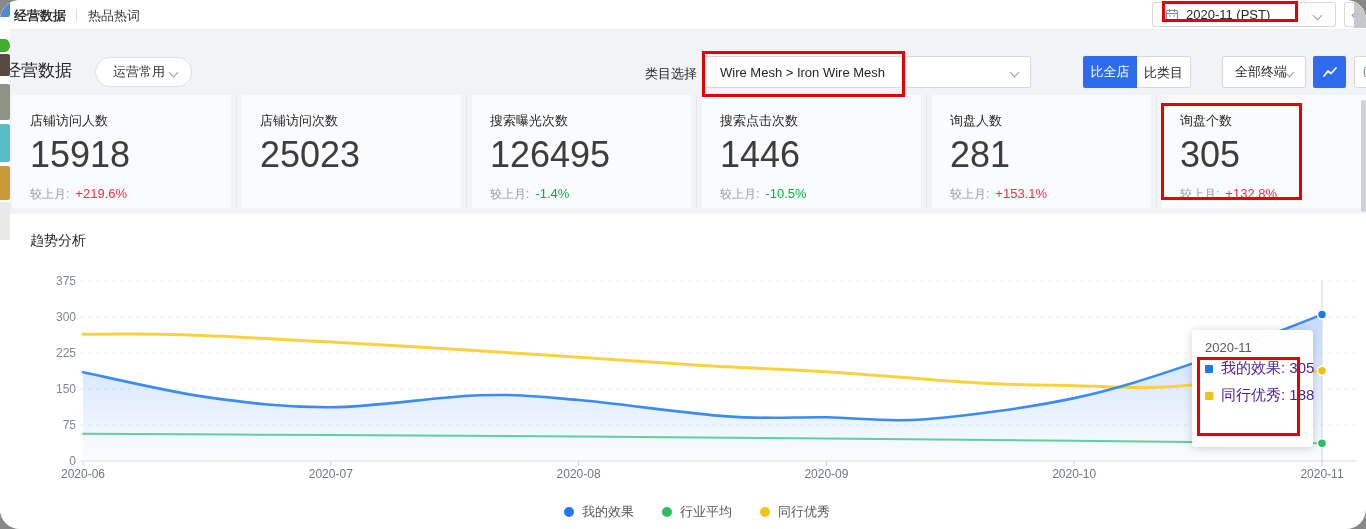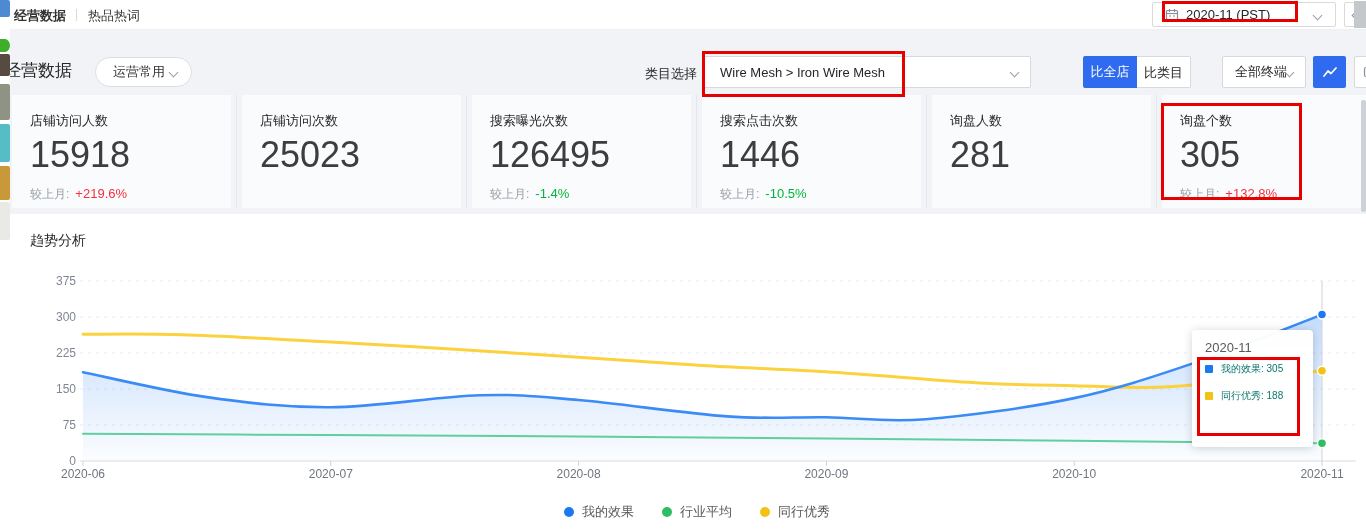--- a/index.html
+++ b/index.html
@@ -1,18 +1,18 @@
 <!DOCTYPE html>
 <html><head>
 <meta charset="utf-8">
 <style>
   * { margin:0; padding:0; box-sizing:border-box; }
   body { background:#888; }
   .screen { position:relative; width:1366px; height:529px; overflow:hidden; background:#fff;
-            font-family:"Liberation Sans","DejaVu Sans",sans-serif; color:#262626; }
+            font-family:"Liberation Sans","DejaVu Sans",sans-serif; color:#262626;border-radius:20px; }
   
   .topbar { position:absolute; left:0; top:0; width:1366px; height:30px; background:#fff;
             border-bottom:1px solid #eef0f3; z-index:5; }
   .tab { position:absolute; top:7px; font-size:13px; color:#333; cursor:pointer; }
   .tab1 { left:14px; font-weight:600; }
   .tabdiv { position:absolute; left:75px; top:7px; font-size:12px; color:#d9d9d9; }
   .tab2 { left:88px; }
   .datepicker { position:absolute; left:1152px; top:2px; width:184px; height:25px; background:#fff;
                 border:1px solid #d9d9d9; border-radius:2px; display:flex; align-items:center; }
   .datepicker .cal { margin-left:12px; }
@@ -63,21 +63,21 @@
   .legend-item { display:flex; align-items:center; cursor:pointer; }
   .legend-dot { width:10px; height:10px; border-radius:50%; }
   .legend-label { margin-left:8px; font-size:13px; color:#595959; }
   
   .tooltip { position:absolute; left:1192px; top:330px; width:121px; height:117px;
              background:rgba(255,255,255,.97); border-radius:4px; box-shadow:0 1px 10px rgba(0,0,0,.18);
              padding:10px 0 0 13px; z-index:8; }
   .tt-title { font-size:13px; color:#595959; }
   .tt-row { display:flex; align-items:center; height:27px; }
   .tt-marker { width:8px; height:8px; border-radius:1px; margin-right:8px; flex:none; }
-  .tt-text { font-size:10px; color:#0f766e; white-space:nowrap; }
+  .tt-text { font-size:15px; color:#4c1d95; white-space:nowrap; }
   
   .redbox { position:absolute; border:3px solid #e60000; z-index:20; pointer-events:none; }
   .ann-date { left:1162px; top:1px; width:136px; height:21px; }
   .ann-cat  { left:702px; top:51px; width:203px; height:46px; }
   .ann-card { left:1161px; top:103px; width:141px; height:97px; }
   .ann-tt   { left:1197px; top:357px; width:103px; height:79px; }
   
   .left-strip { position:absolute; left:0; top:0; width:10px; height:529px; background:#fff; z-index:30; }
   .thumb { position:absolute; left:0; width:10px; border-radius:0 2px 2px 0; }
   .scrollbar { position:absolute; left:1361px; top:100px; width:5px; height:112px;
@@ -165,20 +165,21 @@
       <div class="card" style="left: 702px;">
         <span class="vline"></span>
         <div class="card-label">搜索点击次数</div>
         <div class="card-value">1446</div>
         <div class="card-mom"><span>较上月:</span><span class="mv down">-10.5%</span></div>
       </div>
       <div class="card" style="left: 932px;">
         <span class="vline"></span>
         <div class="card-label">询盘人数</div>
         <div class="card-value">281</div>
+        <div class="card-mom"><span>较上月:</span><span class="mv up">+153.1%</span></div>
       </div>
       <div class="card" style="left: 1162px; width: 204px;">
         <span class="vline"></span>
         <div class="card-label">询盘个数</div>
         <div class="card-value">305</div>
         <div class="card-mom"><span>较上月:</span><span class="mv up">+132.8%</span></div>
       </div>
     </div>
 
   <div class="trend-title">趋势分析</div>

